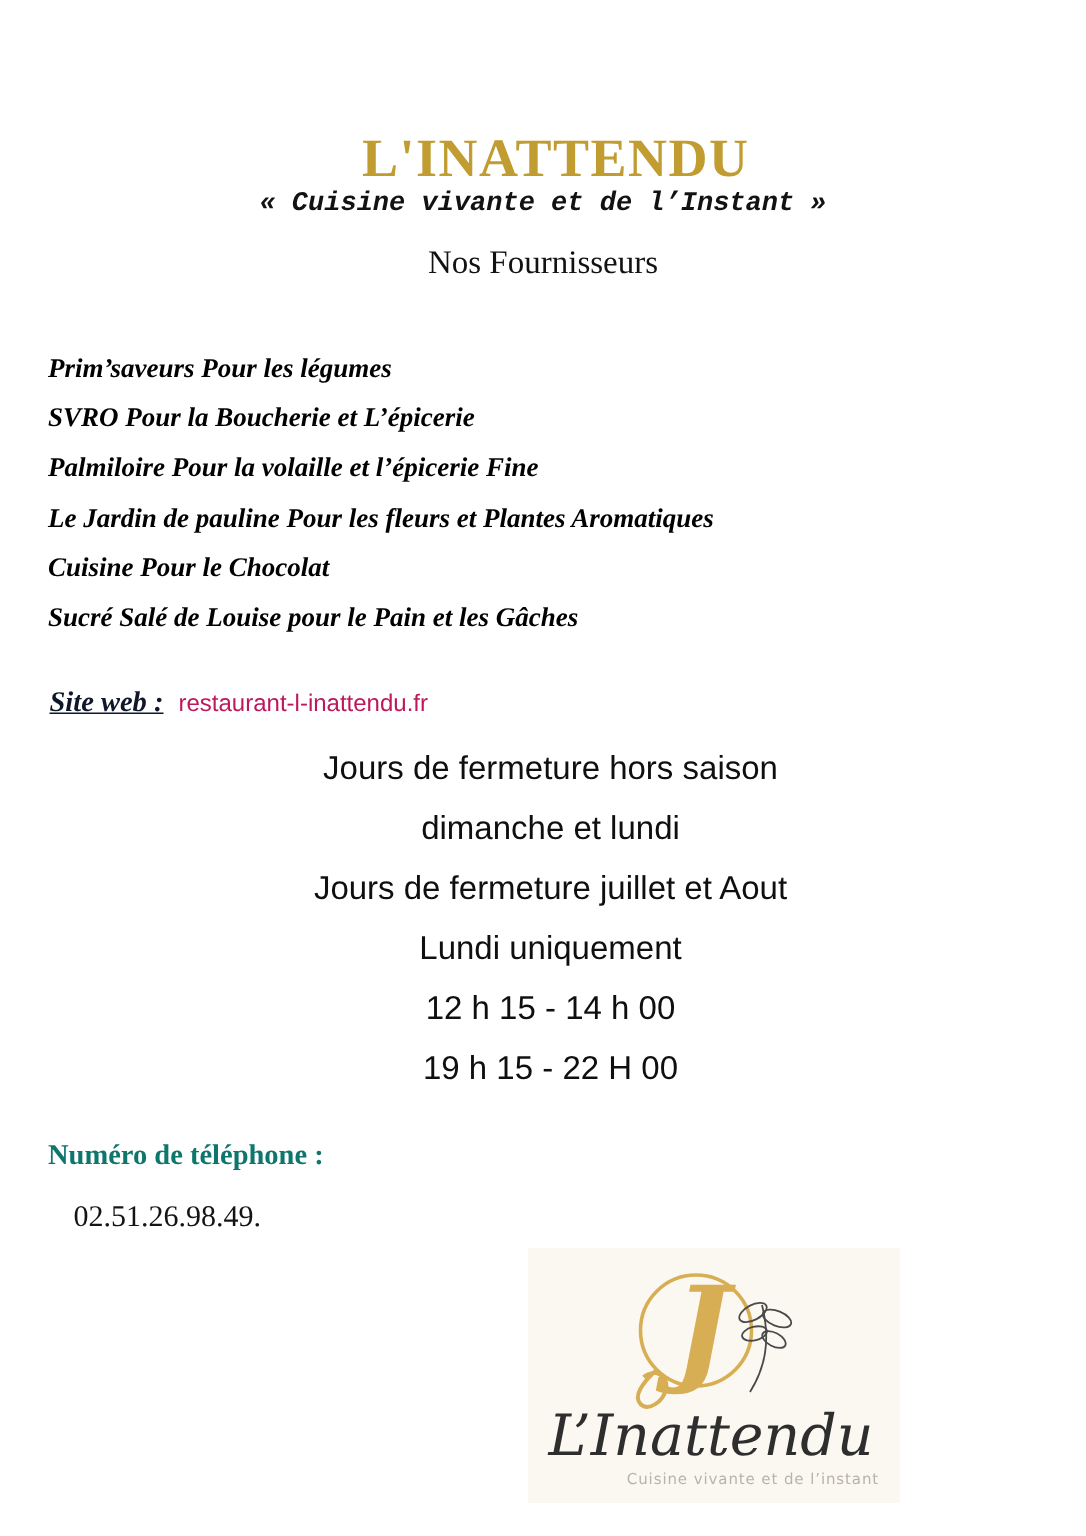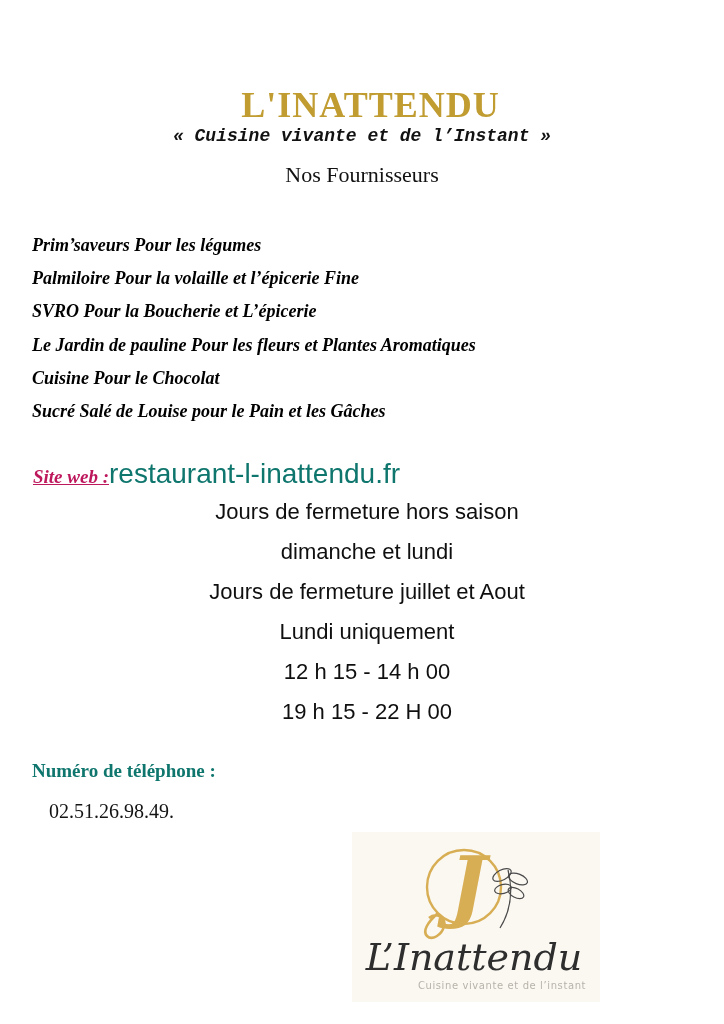--- a/index.html
+++ b/index.html
@@ -65,26 +65,27 @@
     position: absolute;
     top: 458px; left: 33px;
     white-space: nowrap;
   }
   .site-label {
     font-family: "Liberation Serif", serif;
     font-weight: 700;
     font-style: italic;
     font-size: 19px;
     text-decoration: underline;
-    color: #be185d;
+    color: #0f172a;
   }
   .site-url {
     font-family: "Liberation Sans", sans-serif;
-    font-size: 28px;
-    color: #0f766e;
+    font-size: 16px;
+    color: #be185d;
+    margin-left: 10px;
   }
 
   
   .info-block {
     position: absolute;
     top: 492px; left: 30px; right: 20px; text-align: center;
   }
   .info-line {
     font-family: "Liberation Sans", sans-serif;
     font-size: 22px;
@@ -124,22 +125,22 @@
 <body>
 
 <div class="page">
 
   <div class="title">L'INATTENDU</div>
   <div class="subtitle">« Cuisine vivante et de l’Instant »</div>
   <div class="section-heading">Nos Fournisseurs</div>
 
   <div class="suppliers">
     <div class="supplier-line">Prim’saveurs Pour les légumes</div>
+    <div class="supplier-line">SVRO Pour la Boucherie et L’épicerie</div>
     <div class="supplier-line">Palmiloire Pour la volaille et l’épicerie Fine</div>
-    <div class="supplier-line">SVRO Pour la Boucherie et L’épicerie</div>
     <div class="supplier-line">Le Jardin de pauline Pour les fleurs et Plantes Aromatiques</div>
     <div class="supplier-line">Cuisine Pour le Chocolat</div>
     <div class="supplier-line">Sucré Salé de Louise pour le Pain et les Gâches</div>
   </div>
 
   <div class="site-row">
     <span class="site-label">Site web :</span><span class="site-url">restaurant-l-inattendu.fr</span>
   </div>
 
   <div class="info-block">

